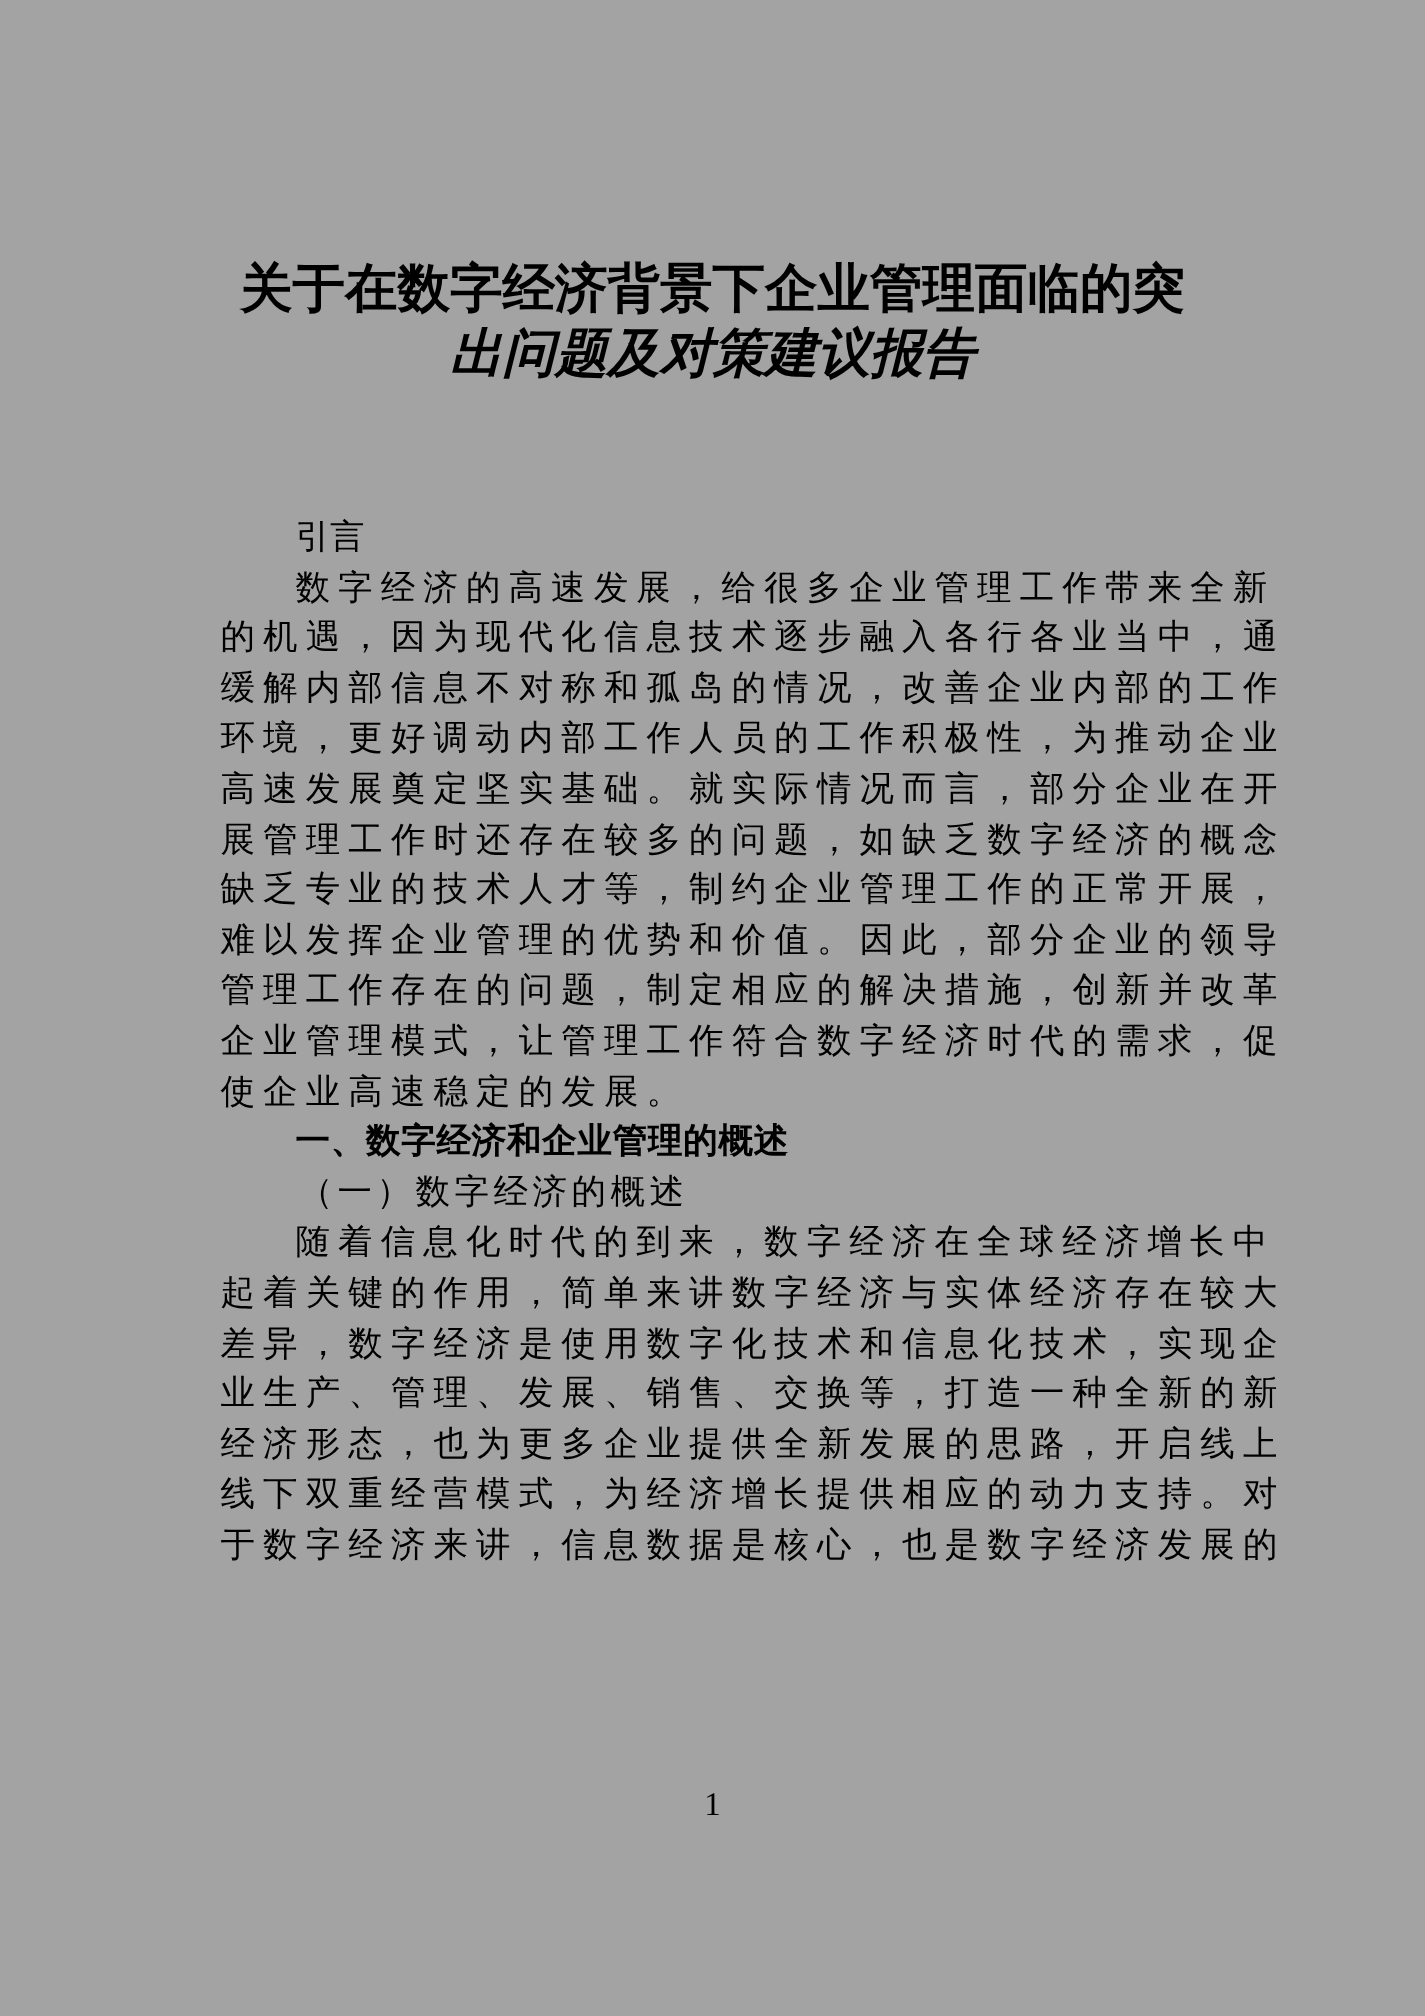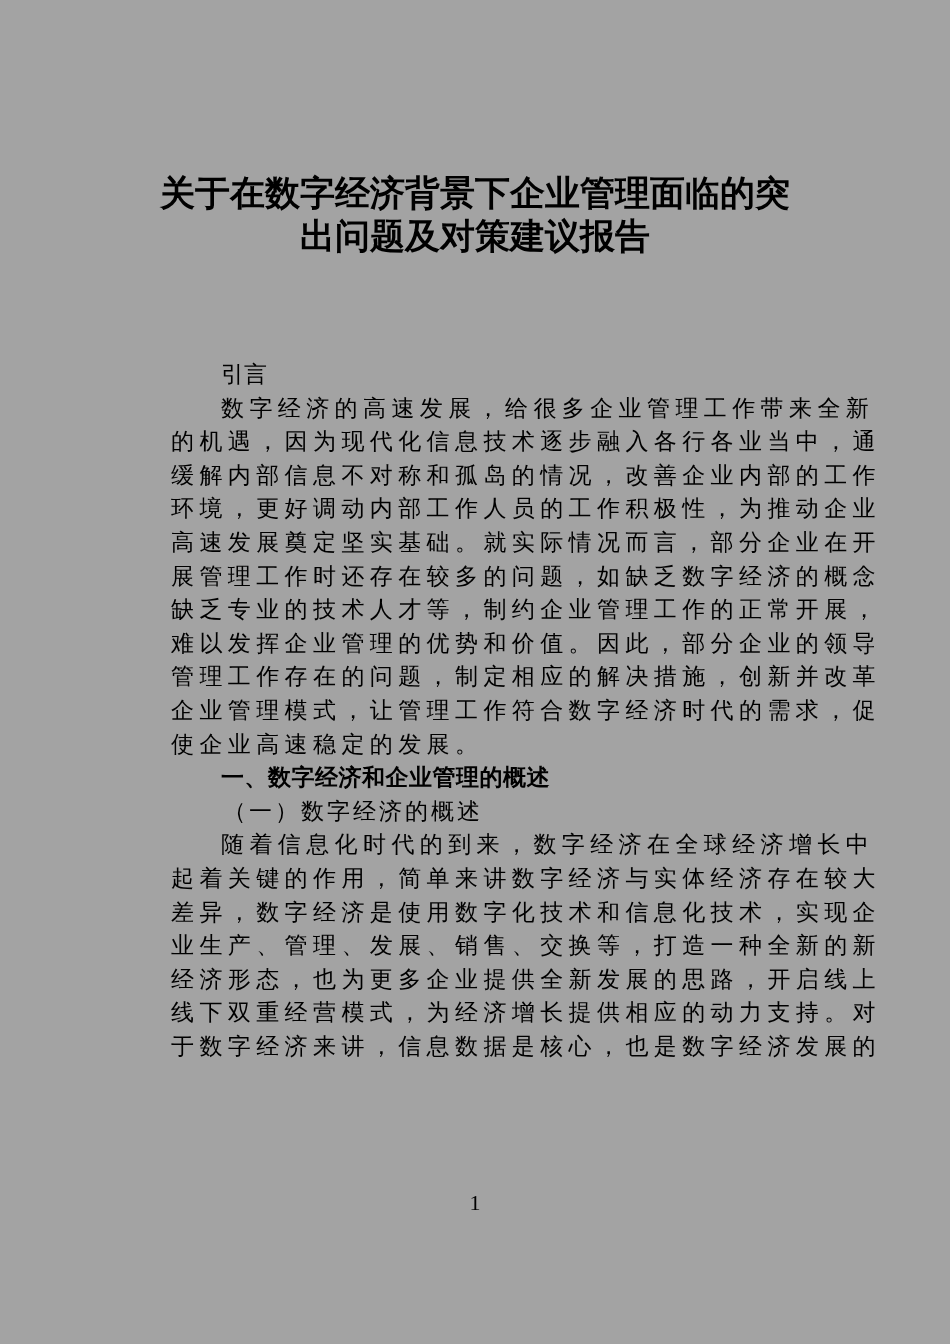--- a/index.html
+++ b/index.html
@@ -28,27 +28,26 @@
       width: 670px;
       text-align: center;
       font-family: "DejaVu Serif", "Liberation Serif", serif;
       font-weight: bold;
       font-size: 35px;
       line-height: 35px;
       letter-spacing: 0px;
       white-space: nowrap;
     }
     .title.l1 { top: 175px; }
-    .title.l2 { top: 218px; }
+    .title.l2 { top: 218px; font-style: italic; }
     .body-text {
       position: absolute;
       left: 147px;
       width: 660px;
-      top: 358px;
-      margin-left: 24px;
+      top: 342px;
     }
     .line {
       height: 33.6px;
       font-size: 23px;
       line-height: 33.6px;
       white-space: nowrap;
       letter-spacing: 5.4px;
       font-family: "DejaVu Sans", "Liberation Sans", sans-serif;
       overflow: visible;
     }

